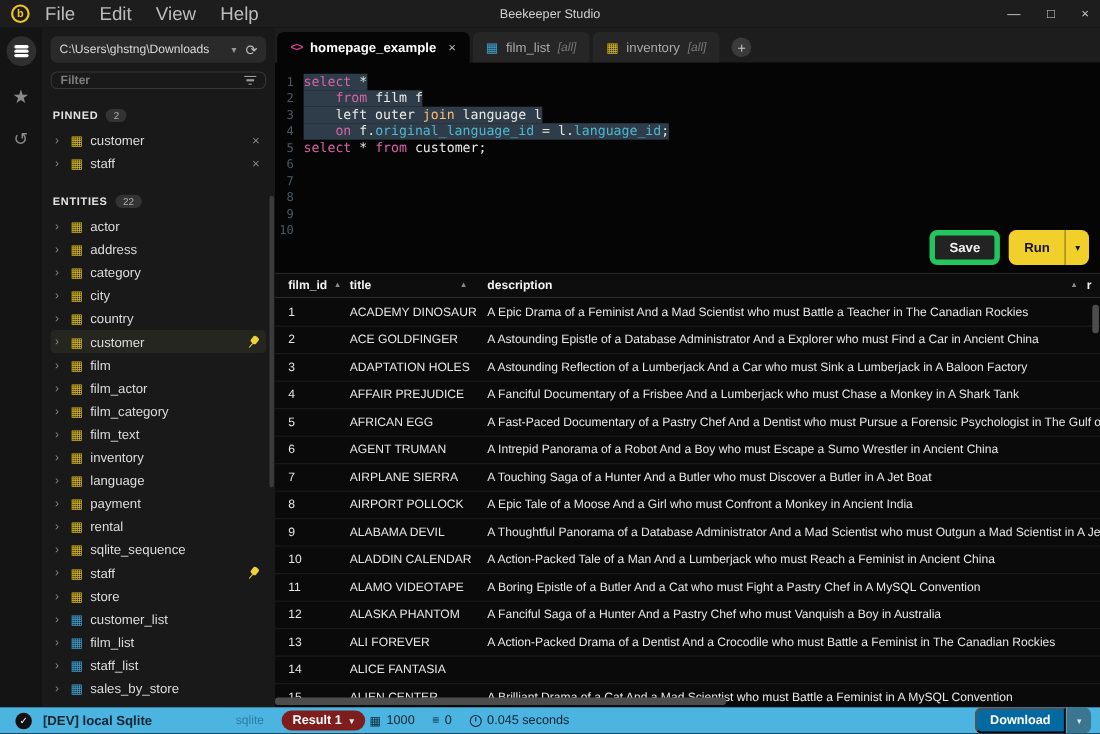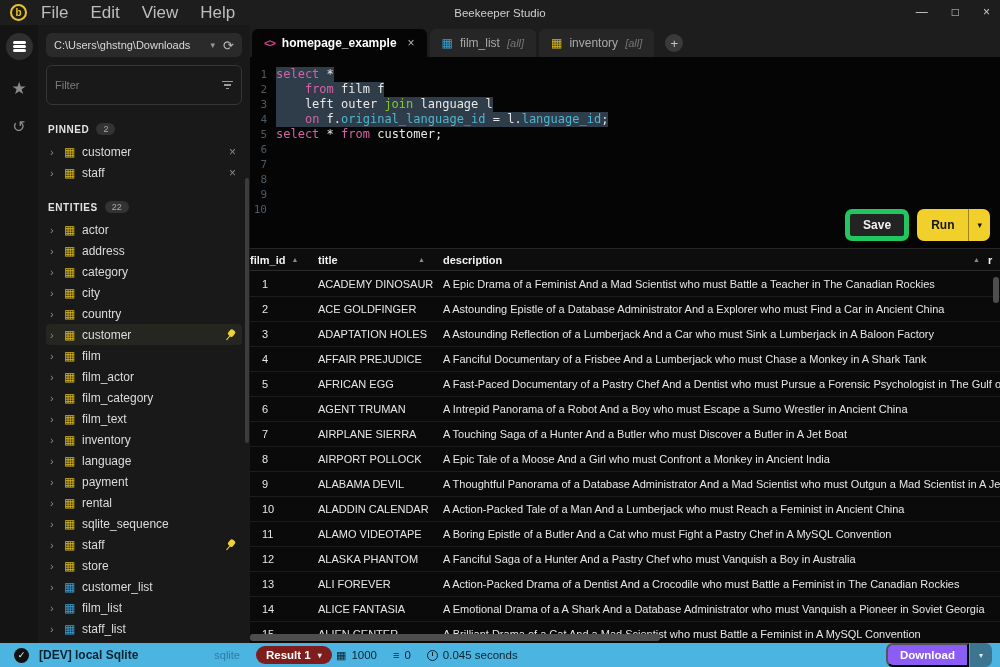--- a/index.html
+++ b/index.html
@@ -27,22 +27,22 @@
   .rail-history { color:#8a8a8a; font-size:16px; }
 
   
   .sidebar { position:absolute; top:25px; left:38px; bottom:24px; width:212px; background:#191919;
              padding:8px 8px 0 8px; overflow:hidden; }
   .conn-box { display:flex; align-items:center; background:#2a2a2a; border-radius:6px; height:24px;
               padding:0 8px; font-size:11px; color:#d8d8d8; }
   .conn-path { flex:1; white-space:nowrap; overflow:hidden; }
   .conn-caret { color:#9a9a9a; font-size:9px; margin:0 8px 0 4px; }
   .conn-refresh { color:#bbb; font-size:13px; }
-  .filter-box { display:flex; align-items:center; border:1px solid #363636; border-radius:6px; height:40px;
-                margin-top:8px; padding:0 8px; }
+  .filter-box { display:flex; align-items:center; border:1px solid #363636; border-radius:6px; height:16px;
+                margin-top:8px; padding:0 8px;font-weight:bold; }
   .filter-text { flex:1; color:#7c7c7c; font-size:11px; }
   .funnel { display:flex; flex-direction:column; align-items:center; gap:2px; }
   .funnel i { display:block; height:1.5px; background:#9a9a9a; }
   .funnel i:nth-child(1){ width:11px; } .funnel i:nth-child(2){ width:7px; } .funnel i:nth-child(3){ width:3px; }
 
   .section-head { display:flex; align-items:center; gap:7px; margin:18px 2px 6px 2px; }
   .section-title { font-size:10px; font-weight:bold; letter-spacing:.6px; color:#e3e3e3; }
   .count-badge { background:#333; color:#aaa; font-size:9px; border-radius:8px; padding:1px 7px; }
   .ent-row { display:flex; align-items:center; height:21px; padding:0 4px; border-radius:4px; font-size:12px; color:#dcdcdc; }
   .ent-row.selected { background:#262620; }
@@ -71,36 +71,36 @@
   .tab-plus { width:18px; height:18px; border-radius:50%; background:#3a3a3a; color:#c5c5c5; display:flex;
               align-items:center; justify-content:center; font-size:13px; margin:0 0 5px 8px; }
 
   
   .editor { position:relative; height:191px; background:#050505; font-family:"DejaVu Sans Mono", monospace;
             font-size:12px; padding-top:10px; }
   .code-line { display:flex; height:15px; line-height:15px; }
   .ln { width:26px; text-align:right; padding-right:9px; color:#4e5a63; font-size:11px; }
   .code-content { white-space:pre; }
   .sel { background:#2e3d49; }
-  .tk-kw { color:#d563a8; } .tk-join { color:#84cc16; } .tk-prop { color:#4fb6cf; } .tk-pl { color:#e8e8e6; }
+  .tk-kw { color:#d563a8; } .tk-join { color:#fdba74; } .tk-prop { color:#4fb6cf; } .tk-pl { color:#e8e8e6; }
   .editor-actions { position:absolute; right:10px; bottom:7px; display:flex; gap:8px; font-family:"Liberation Sans",sans-serif; }
   .btn-save { background:#232323; border:5px solid #22c55e; color:#f2f2f2; font-size:12px; font-weight:bold;
               border-radius:7px; padding:4px 13px; }
   .btn-run-group { display:flex; }
   .btn-run { background:#f2d02c; color:#151515; font-size:12px; font-weight:bold; border:none;
              border-radius:7px 0 0 7px; padding:4px 14px; }
   .btn-run-caret { background:#f2d02c; border:none; border-left:1px solid rgba(0,0,0,.35); border-radius:0 7px 7px 0;
                    color:#151515; font-size:9px; padding:0 8px; }
 
   
   .grid { position:relative; flex:1; border-top:1px solid #262626; background:#0a0a0a; overflow:hidden; }
   .grid-header { display:flex; height:22px; align-items:center; background:#0d0d0d; border-bottom:1px solid #2b2b2b;
                  font-size:11px; font-weight:bold; color:#f2f2f2; }
   .gh-cell { display:flex; align-items:center; }
-  .gh-id { width:56px; padding-left:0; } .gh-id .sort { margin-left:6px; }
+  .gh-id { width:56px; padding-left:12px; } .gh-id .sort { margin-left:6px; }
   .gh-title { width:125px; padding-left:12px; justify-content:space-between; padding-right:6px; }
   .gh-desc { flex:1; padding-left:12px; justify-content:space-between; padding-right:8px; }
   .gh-over { width:12px; overflow:hidden; white-space:nowrap; }
   .sort { color:#8a8a8a; font-size:7px; }
   .grid-body { position:absolute; top:23px; left:0; right:0; bottom:0; overflow:hidden; }
   .g-row { display:flex; height:25px; align-items:center; border-bottom:1px solid #1b1b1b; font-size:11px; color:#e6e6e6; }
   .g-id { width:56px; padding-left:12px; } .g-title { width:125px; padding-left:12px; white-space:nowrap; }
   .g-desc { flex:1; padding-left:12px; white-space:nowrap; overflow:hidden; }
   .h-scroll { position:absolute; left:0; bottom:2px; width:410px; height:7px; background:#4d4d4d; border-radius:3px; }
   .v-scroll { position:absolute; right:1px; top:28px; width:6px; height:26px; background:#4d4d4d; border-radius:3px; }
@@ -115,21 +115,21 @@
   .pill { background:#7f1d1d; color:#fff; border-radius:10px; padding:3px 10px; font-size:11.5px; font-weight:bold;
           display:flex; align-items:center; gap:7px; }
   .result-pill { position:absolute; left:256px; }
   .pill .p-caret { font-size:8px; color:#d8eaf2; }
   .stat { display:flex; align-items:center; gap:5px; font-size:11.5px; }
   .stat-group { position:absolute; left:336px; display:flex; gap:16px; align-items:center; }
   .s-ico { font-size:11px; }
   .clockface { width:11px; height:11px; border:1.5px solid #0c2330; border-radius:50%; position:relative; }
   .clockface::after { content:""; position:absolute; left:4px; top:1.5px; width:1.5px; height:4px; background:#0c2330; }
   .dl-group { margin-left:auto; display:flex; }
-  .dl-main { background:#8b5cf6; color:#fff; font-size:11.5px; font-weight:bold; border-radius:7px 0 0 7px; padding:4px 12px;margin-left:40px; }
+  .dl-main { background:#0369a1; color:#fff; font-size:11.5px; font-weight:bold; border-radius:7px 0 0 7px; padding:4px 12px;margin-left:40px; }
   .dl-caret { background:#3c7590; border-left:1px solid rgba(255,255,255,.25); border-radius:0 7px 7px 0;
               color:#d8eaf2; font-size:8px; display:flex; align-items:center; padding:0 9px; }
 </style>
 </head>
 <body>
 
 <div class="app">
 
   <div class="titlebar">
     <div class="logo">b</div>
@@ -457,21 +457,20 @@
             <span class="g-desc">A Fanciful Saga of a Hunter And a Pastry Chef who must Vanquish a Boy in Australia</span>
           </div>
           <div class="g-row">
             <span class="g-id">13</span>
             <span class="g-title">ALI FOREVER</span>
             <span class="g-desc">A Action-Packed Drama of a Dentist And a Crocodile who must Battle a Feminist in The Canadian Rockies</span>
           </div>
           <div class="g-row">
             <span class="g-id">14</span>
             <span class="g-title">ALICE FANTASIA</span>
-            <span class="g-desc">A Emotional Drama of a A Shark And a Database Administrator who must Vanquish a Pioneer in Soviet Georgia</span>
           </div>
           <div class="g-row">
             <span class="g-id">15</span>
             <span class="g-title">ALIEN CENTER</span>
             <span class="g-desc">A Brilliant Drama of a Cat And a Mad Scientist who must Battle a Feminist in A MySQL Convention</span>
           </div>
         </div>
       <div class="h-scroll"></div>
       <div class="v-scroll"></div>
     </div>

